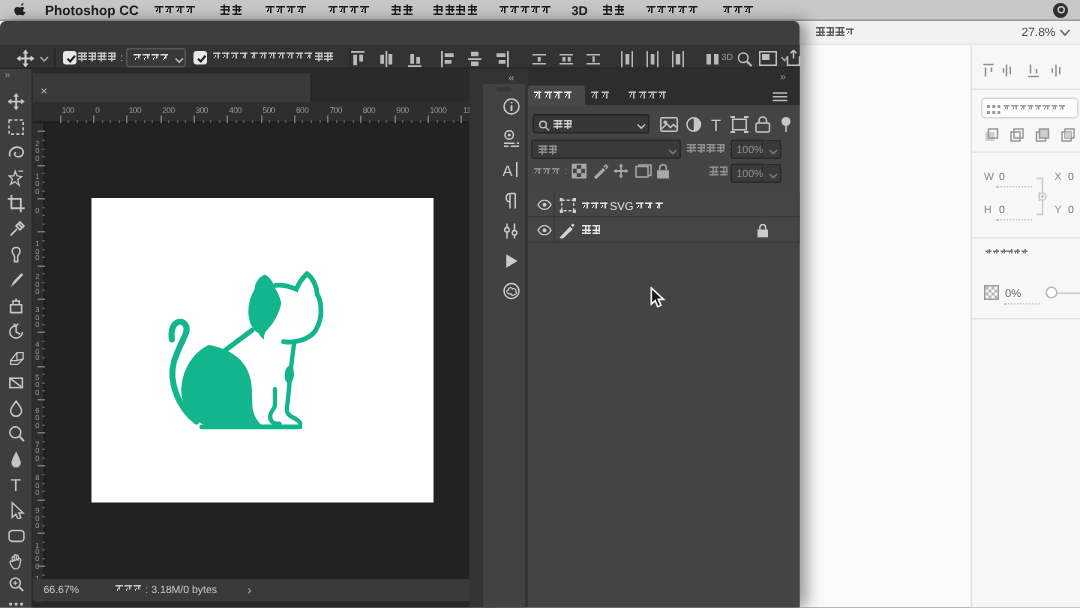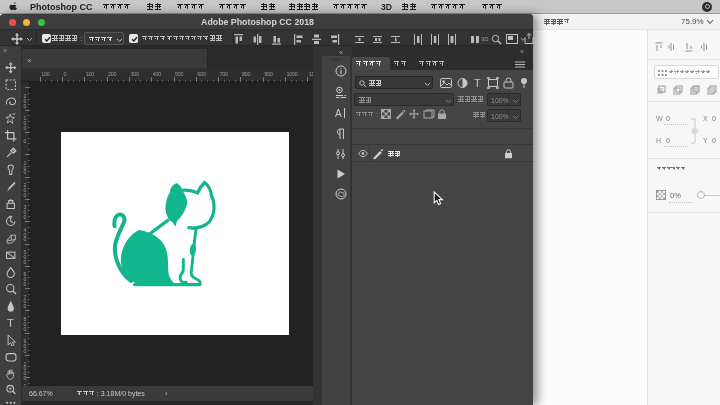--- a/index.html
+++ b/index.html
@@ -48,21 +48,21 @@
     <span style="position:absolute;left:299px;white-space:nowrap"><i class="g"></i><i class="g"></i></span>
     <span style="position:absolute;left:328px;white-space:nowrap"><i class="a"></i><i class="a"></i><i class="a"></i><i class="a"></i><i class="a"></i></span>
     <span style="position:absolute;left:379px;white-space:nowrap"><i class="a"></i><i class="a"></i><i class="a"></i></span>
   </div>
   <div class="abs" style="left:702px;top:1.5px;width:10px;height:10px;border-radius:50%;background:#2e2e2e;"></div>
   <div class="abs" style="left:704.5px;top:4px;width:5px;height:5px;border-radius:50%;border:1px solid #c7c7c7;"></div>
 </div>
 
 <div class="abs" style="left:530px;top:14px;width:190px;height:16px;background:#f2f2f2;border-bottom:1px solid #e6e6e6;">
   <span class="abs" style="left:14px;top:4px;font-size:7px;color:#5a5a5a;"><i class="g"></i><i class="g"></i><i class="g"></i><i class="a"></i></span>
-  <span class="abs" style="left:151px;top:3px;font-size:8px;color:#4a4a4a;">75.9%</span>
+  <span class="abs" style="left:151px;top:3px;font-size:8px;color:#4a4a4a;">27.8%</span>
   <svg class="abs" style="left:176px;top:5px" width="8" height="6">
       <path d="M1 1 L4 4.4 L7 1" stroke="#666" fill="none" stroke-width="1.1"></path>
     </svg>
 </div>
 <div class="abs" style="left:530px;top:30px;width:190px;height:375px;background:#fbfbfb;"></div>
 
 <div class="abs" style="left:647px;top:30px;width:73px;height:375px;background:#f7f7f7;border-left:1px solid #e1e1e1;">
 
   <svg class="abs" style="left:6px;top:12px" width="62" height="10" viewBox="0 0 62 10" stroke="#8f8f8f" stroke-width="1" fill="none">
     <path d="M1.5 1 L8.5 1 M3 3 L3 9 M7 3 L7 6"></path>
@@ -130,26 +130,20 @@
     </svg>
   <div class="abs" style="left:22px;top:161px;font-size:7.5px;color:#666;">0%</div>
   <div class="abs" style="left:21px;top:172px;width:24px;border-top:1px dotted #c9c9c9;"></div>
   <div class="abs" style="left:57px;top:165px;width:16px;height:1px;background:#c9c9c9;"></div>
   <div class="abs" style="left:49px;top:160.5px;width:8px;height:8px;border-radius:50%;background:#fff;border:1px solid #b5b5b5;"></div>
   <div class="abs" style="left:0px;top:182px;width:73px;height:1px;background:#e5e5e5;"></div>
 </div>
 
 <div class="abs" style="left:0;top:14px;width:533px;height:391px;background:#3e3e3e;border-radius:4px 4px 0 0;box-shadow:5px 0 10px rgba(0,0,0,.4);">
 
-  <div class="abs" style="left:0;top:0;width:533px;height:16px;background:#3d3d3d;border-radius:4px 4px 0 0;border-bottom:1px solid #2c2c2c;">
-    <div class="abs" style="left:8.5px;top:5px;width:7px;height:7px;border-radius:50%;background:#ee4f47;"></div>
-    <div class="abs" style="left:23px;top:5px;width:7px;height:7px;border-radius:50%;background:#f5b13d;"></div>
-    <div class="abs" style="left:38px;top:5px;width:7px;height:7px;border-radius:50%;background:#32c745;"></div>
-    <div class="abs" style="left:-9px;top:3px;width:533px;text-align:center;font-size:8.8px;color:#d5d5d5;font-weight:bold;">Adobe Photoshop CC 2018</div>
-  </div>
 
   <div class="abs" style="left:0;top:16px;width:533px;height:16px;background:#333333;border-bottom:1px solid #272727;">
     <svg class="abs" style="left:11px;top:2.5px" width="12" height="12" viewBox="0 0 12 12" fill="#cfcfcf">
         <path d="M6 0 L8 2.6 L6.7 2.6 L6.7 5.3 L9.4 5.3 L9.4 4 L12 6 L9.4 8 L9.4 6.7 L6.7 6.7 L6.7 9.4 L8 9.4 L6 12 L4 9.4 L5.3 9.4 L5.3 6.7 L2.6 6.7 L2.6 8 L0 6 L2.6 4 L2.6 5.3 L5.3 5.3 L5.3 2.6 L4 2.6 Z"></path>
       </svg>
     <svg class="abs" style="left:26px;top:6.5px" width="7" height="5">
         <path d="M1 1 L3.5 3.6 L6 1" stroke="#aaa" fill="none"></path>
       </svg>
     <div class="abs" style="left:36px;top:1.5px;width:1px;height:13px;background:#272727;"></div>
     <div class="abs" style="left:42px;top:4px;width:9px;height:9px;background:#e8e8e8;border-radius:2px;"></div>
@@ -673,20 +667,35 @@
     <div class="abs" style="left:135px;top:63px;width:22px;height:13px;background:#3a3a3a;border:1px solid #2a2a2a;border-radius:2px 0 0 2px;">
         <span class="abs" style="left:3px;top:2.5px;font-size:7px;color:#8f8f8f;">100%</span>
       </div>
     <div class="abs" style="left:157px;top:63px;width:12px;height:13px;background:#3a3a3a;border:1px solid #2a2a2a;border-left:none;border-radius:0 2px 2px 0;">
         <svg class="abs" style="left:2.5px;top:4.5px" width="7" height="5">
           <path d="M1 1 L3.5 3.4 L6 1" stroke="#777" fill="none"></path>
         </svg>
       </div>
 
     <div class="abs" style="left:0;top:81.5px;width:181px;height:1px;background:#383838;"></div>
+    <div class="abs" style="left:0;top:82px;width:181px;height:16px;background:#454545;">
+      <svg class="abs" style="left:5.5px;top:4.5px" width="10" height="7" viewBox="0 0 11 8">
+          <path d="M.5 4 C2 1.3 4 .5 5.5 .5 C7 .5 9 1.3 10.5 4 C9 6.7 7 7.5 5.5 7.5 C4 7.5 2 6.7 .5 4 Z" fill="none" stroke="#ccc" stroke-width="1"></path>
+          <circle cx="5.5" cy="4" r="1.5" fill="#ccc"></circle>
+        </svg>
+      <div class="abs" style="left:17px;top:0;width:1px;height:17px;background:#3a3a3a;"></div>
+      <svg class="abs" style="left:21px;top:3.5px" width="11" height="10" viewBox="0 0 11 10" fill="none" stroke="#cfcfcf">
+          <rect x="1.5" y="1.5" width="8" height="7" stroke-dasharray="2 1.3" stroke-width=".9"></rect>
+          <rect x="0" y="0" width="2.2" height="2.2" fill="#cfcfcf" stroke="none"></rect>
+          <rect x="8.8" y="0" width="2.2" height="2.2" fill="#cfcfcf" stroke="none"></rect>
+          <rect x="0" y="7.8" width="2.2" height="2.2" fill="#cfcfcf" stroke="none"></rect>
+          <rect x="8.8" y="7.8" width="2.2" height="2.2" fill="#cfcfcf" stroke="none"></rect>
+        </svg>
+      <span class="abs" style="left:36px;top:5px;font-size:7px;color:#e5e5e5;white-space:nowrap"><i class="a"></i><i class="a"></i><i class="a"></i><span style="font-size:7.5px">SVG</span><i class="a" style="margin-left:2px"></i><i class="a"></i><i class="a"></i></span>
+    </div>
     <div class="abs" style="left:0;top:98px;width:181px;height:1px;background:#383838;"></div>
     <div class="abs" style="left:0;top:99px;width:181px;height:16px;background:#454545;">
       <svg class="abs" style="left:5.5px;top:4.5px" width="10" height="7" viewBox="0 0 11 8">
           <path d="M.5 4 C2 1.3 4 .5 5.5 .5 C7 .5 9 1.3 10.5 4 C9 6.7 7 7.5 5.5 7.5 C4 7.5 2 6.7 .5 4 Z" fill="none" stroke="#ccc" stroke-width="1"></path>
           <circle cx="5.5" cy="4" r="1.5" fill="#ccc"></circle>
         </svg>
       <div class="abs" style="left:17px;top:0;width:1px;height:17px;background:#3a3a3a;"></div>
       <svg class="abs" style="left:20px;top:3px" width="12" height="11" viewBox="0 0 12 11">
           <path d="M1 10.5 L8 3 L9.8 4.8 L2.8 11.5 Z" fill="#d5d5d5"></path>
           <path d="M8.6 2.2 L10 1 L11 2 L9.9 3.4 Z" fill="#d5d5d5"></path>

